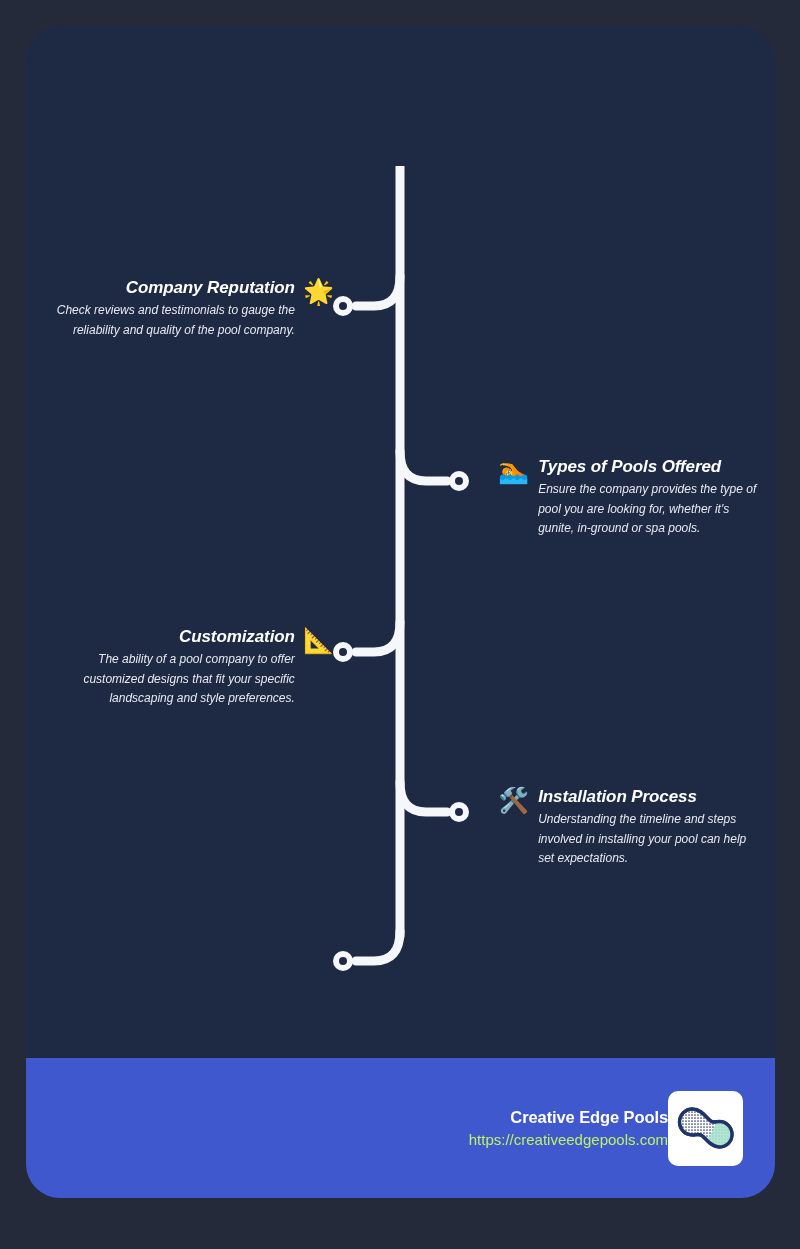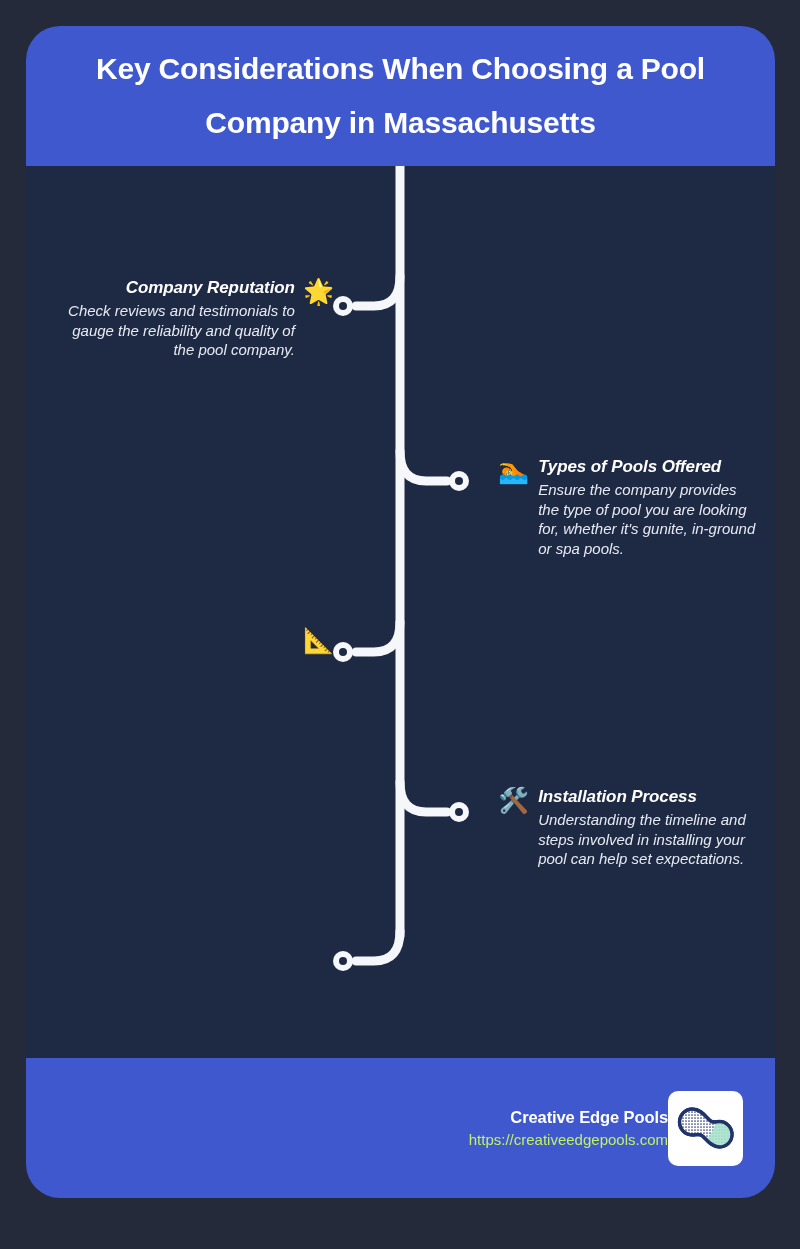--- a/index.html
+++ b/index.html
@@ -103,21 +103,21 @@
   .item-title {
     color: #ffffff;
     font-size: 17px;
     font-weight: bold;
     line-height: 22px;
     margin: 0 0 2px 0;
     letter-spacing: -0.1px;
   }
   .item-desc {
     color: #e6eaf2;
-    font-size: 15px;
+    font-size: 12px;
     line-height: 19.5px;
     margin: 0;
     font-weight: 400;
   }
 
   .item-icon {
     font-size: 25px;
     line-height: 28px;
     flex: 0 0 auto;
     display: block;
@@ -172,24 +172,20 @@
     justify-content: center;
     flex: 0 0 auto;
   }
 </style>
 </head>
 <body>
 
 <div class="infographic">
   <div class="card">
 
-    <div class="header">
-      <div class="header-title">Key Considerations When Choosing a Pool
-Company in Massachusetts</div>
-    </div>
 
     <div class="body-area">
 
       <svg class="connector" viewBox="0 0 749 892">
         <g fill="none" stroke="#f5f7fb" stroke-width="9" stroke-linecap="round">
 
           <path d="M374,0 L374,770"></path>
 
           <path d="M374,110 Q374,140 348,140 L330,140"></path>
 
@@ -225,20 +221,24 @@
 
       <div class="item right" id="item-2">
         <span class="item-icon">🏊</span>
         <div class="item-text">
           <div class="item-title">Types of Pools Offered</div>
           <div class="item-desc">Ensure the company provides the type of pool you are looking for, whether it's gunite, in-ground or spa pools.</div>
         </div>
       </div>
 
       <div class="item left" id="item-3">
+        <div class="item-text">
+          <div class="item-title">Customization</div>
+          <div class="item-desc">The ability of a pool company to offer customized designs that fit your specific landscaping and style preferences.</div>
+        </div>
         <span class="item-icon">📐</span>
       </div>
 
       <div class="item right" id="item-4">
         <span class="item-icon">🛠️</span>
         <div class="item-text">
           <div class="item-title">Installation Process</div>
           <div class="item-desc">Understanding the timeline and steps involved in installing your pool can help set expectations.</div>
         </div>
       </div>

